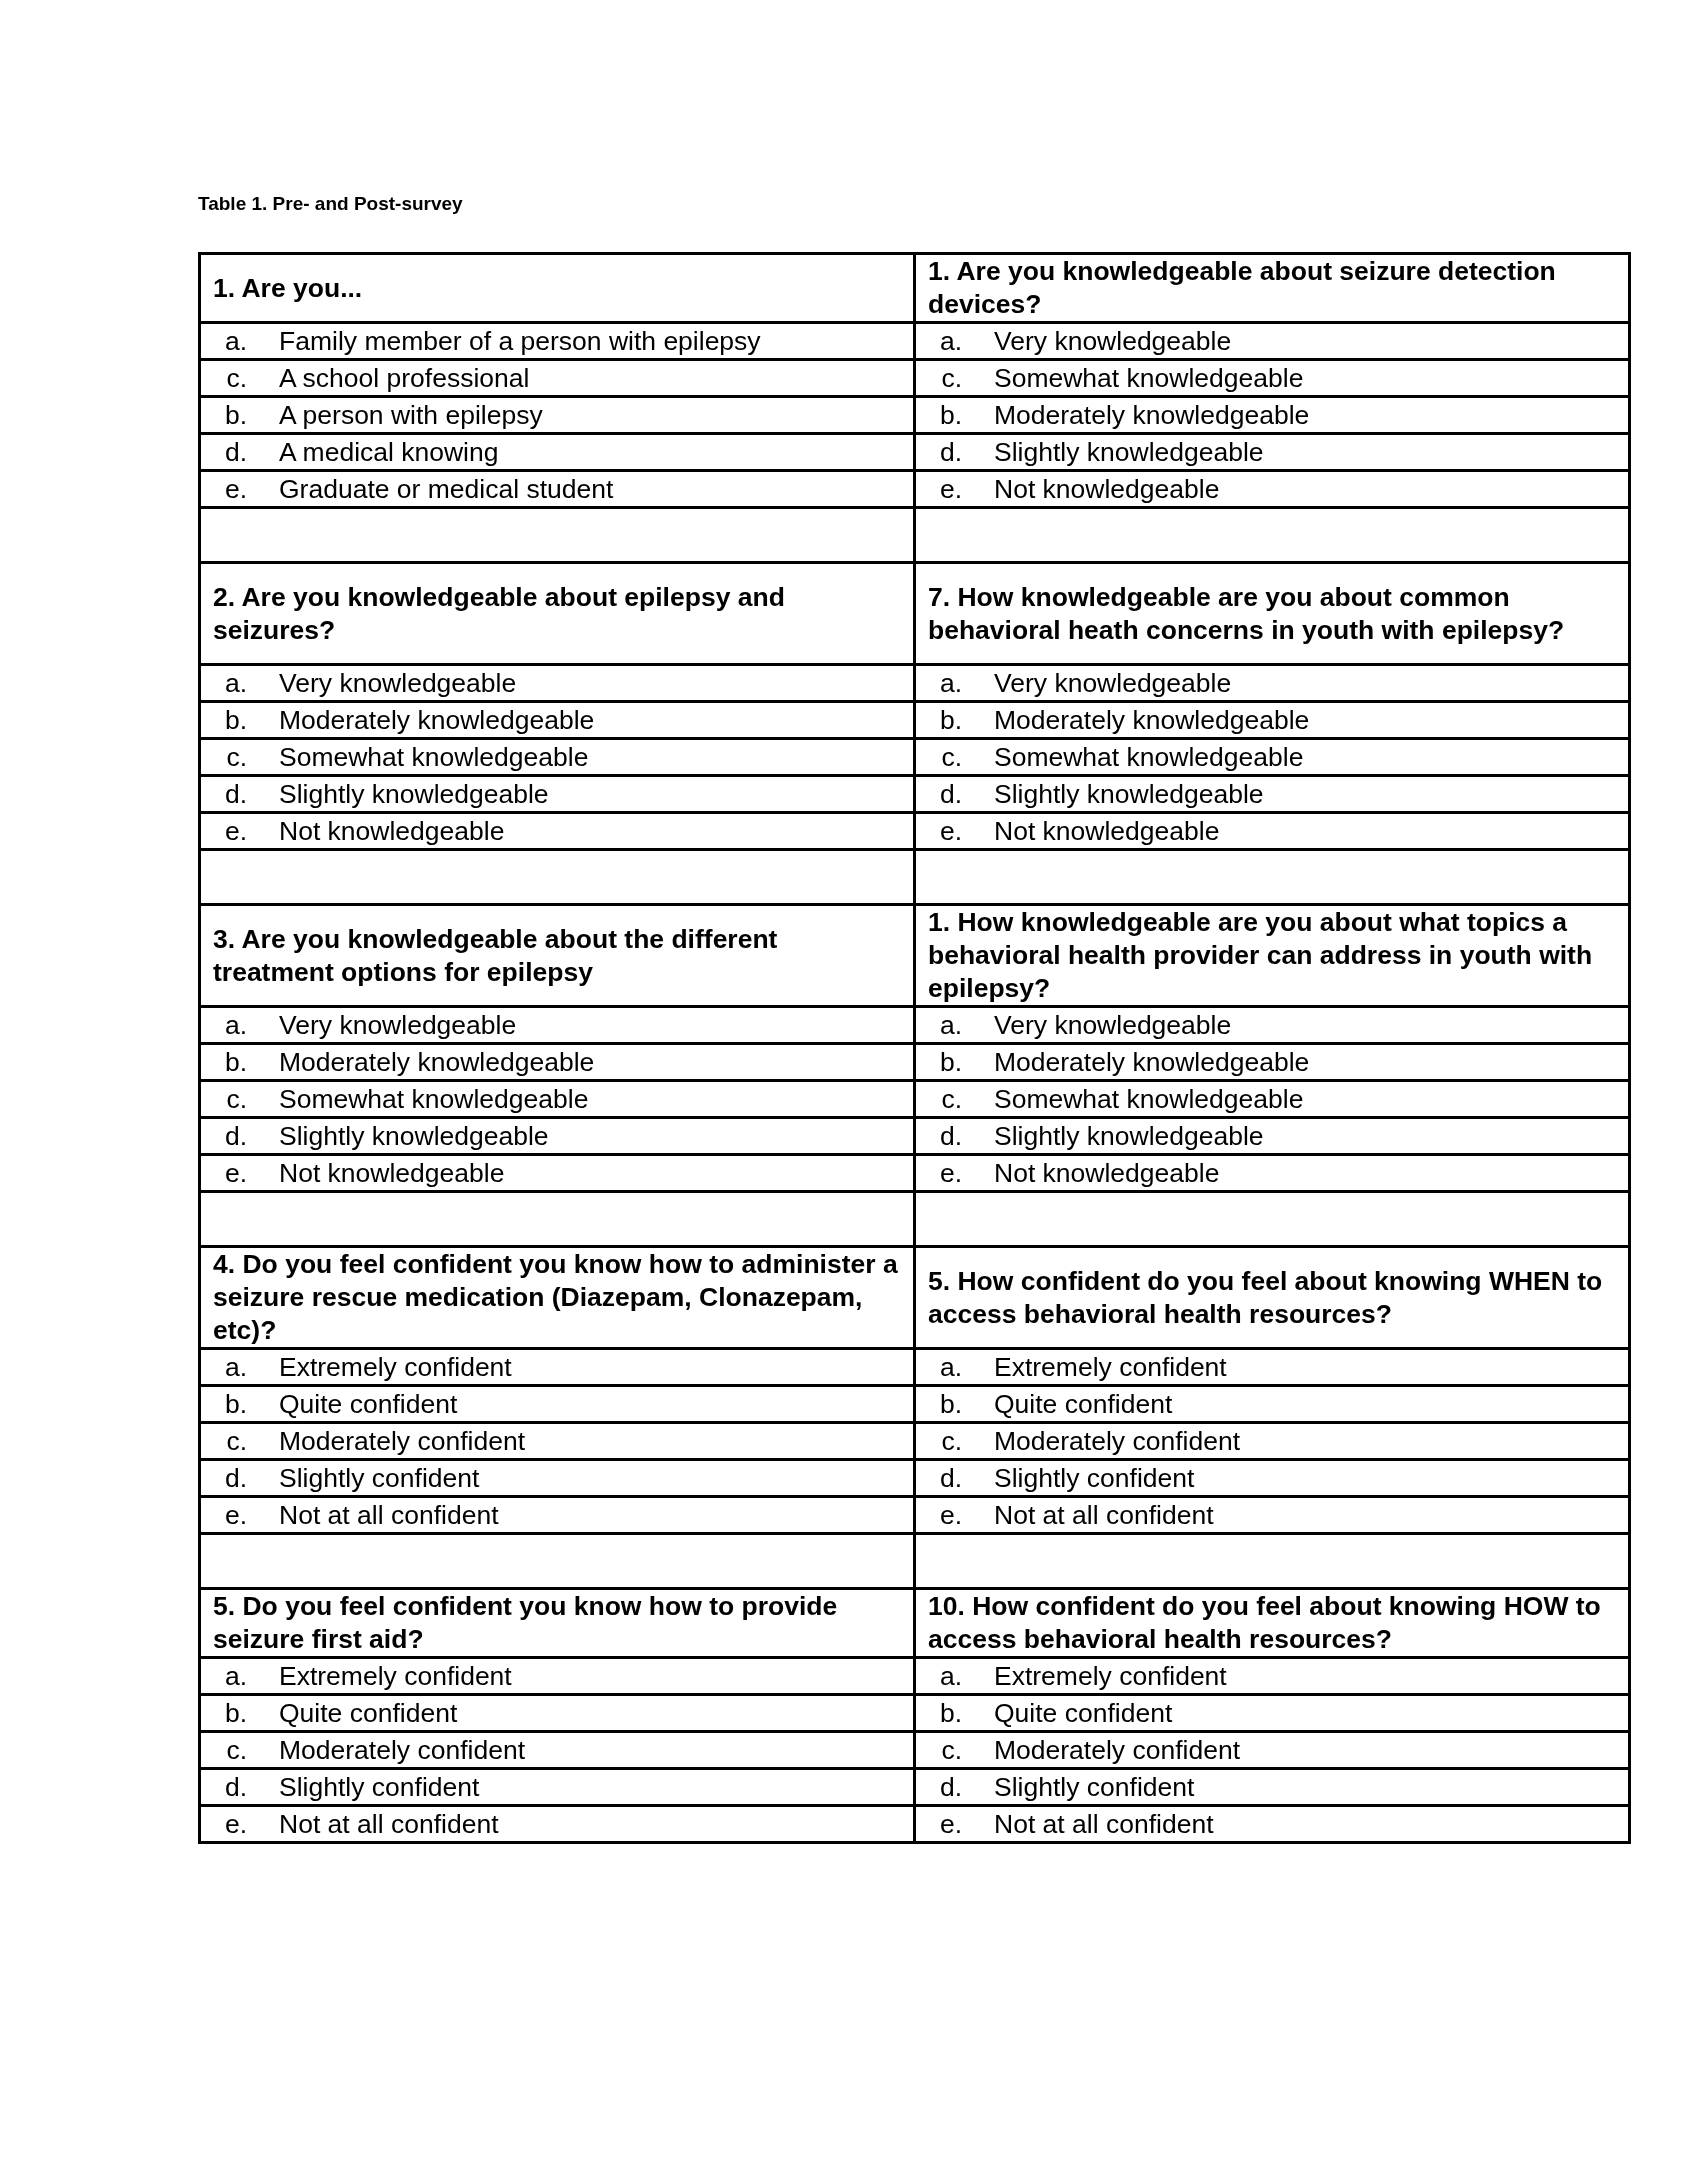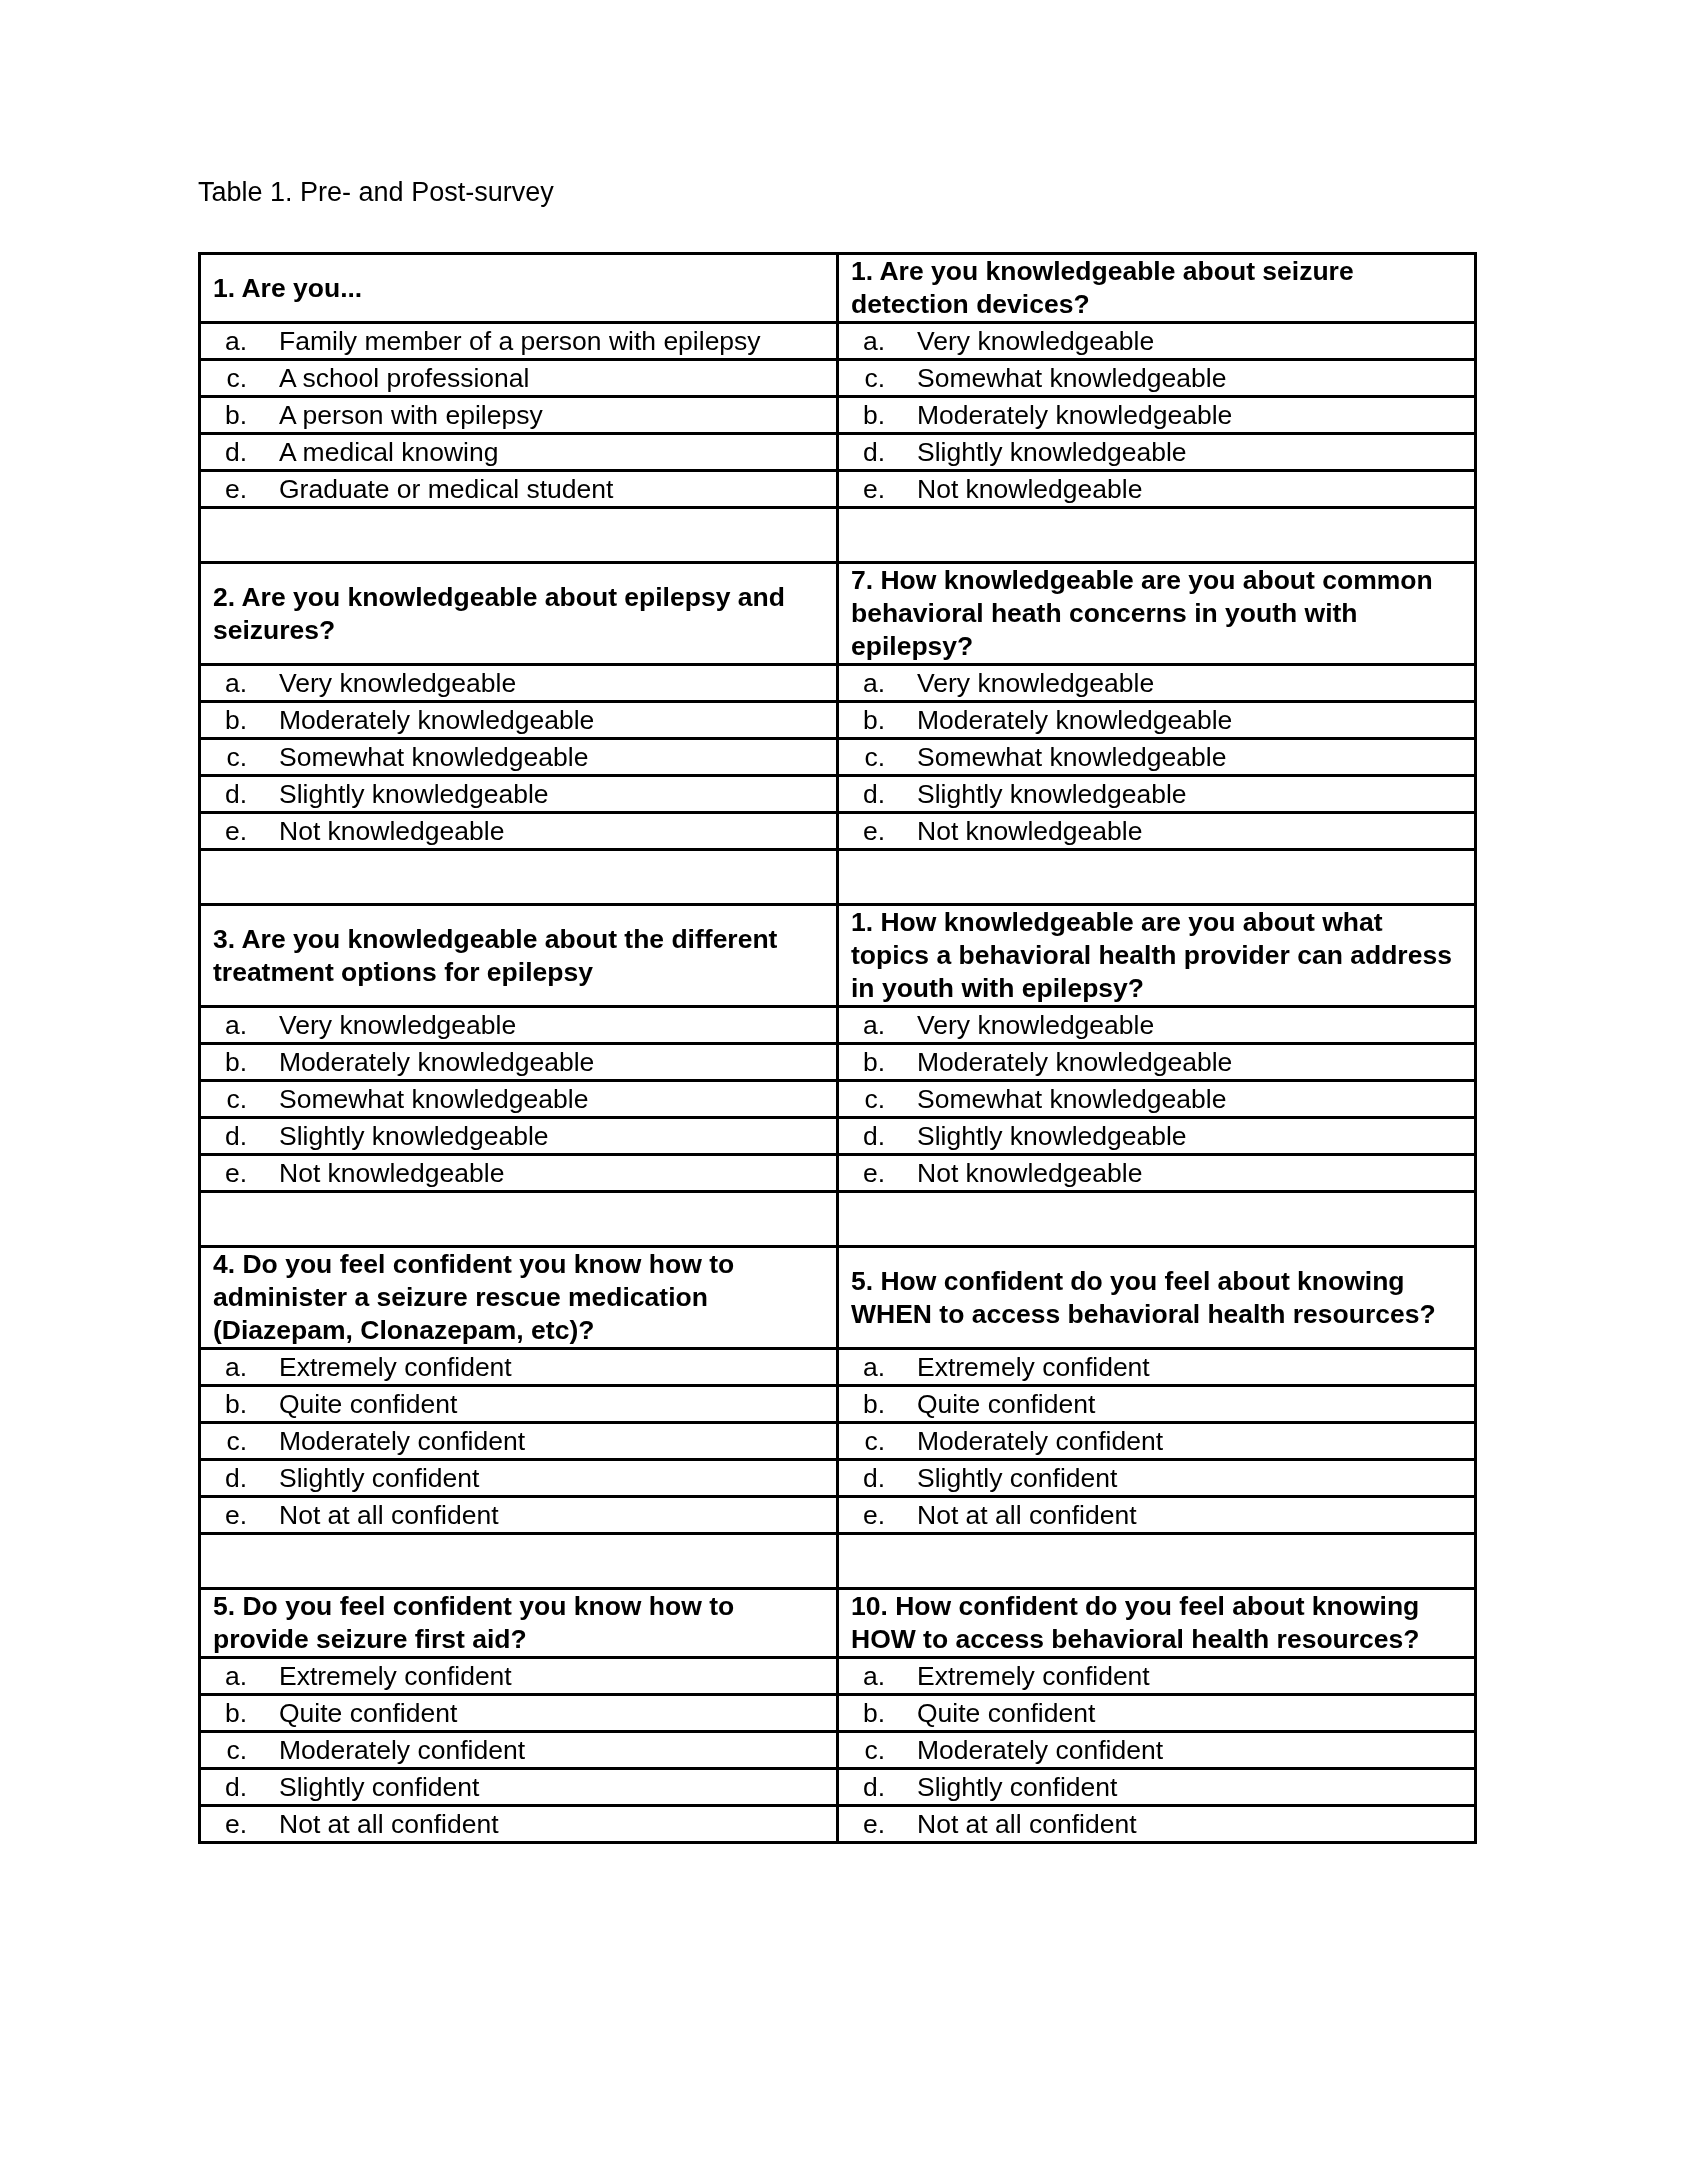--- a/index.html
+++ b/index.html
@@ -1,18 +1,18 @@
 <!DOCTYPE html>
 <html style="font-size:10.6px"><head>
 <meta charset="utf-8">
 <style>
   html, body { margin:0; padding:0; background:#fff; }
   body { width:1687px; height:2183px; position:relative; font-family:"Liberation Sans", sans-serif; color:#000; }
-  .title { position:absolute; left:198px; top:177px; font-size:27px; }
-  table.survey { position:absolute; left:198px; top:252px; width:1279px; border-collapse:collapse; table-layout:fixed; }
+  .title { position:absolute; left:198px; top:193px; font-size:19px;font-weight:bold; }
+  table.survey { position:absolute; left:198px; top:252px; width:1433px; border-collapse:collapse; table-layout:fixed; }
   table.survey td { border:3.3px solid #000; padding:0 12px; vertical-align:middle; font-size:26.5px; line-height:33px; }
   td.q { font-weight:bold; }
   td.opt { height:34px; }
   td.opt .letter { display:inline-block; width:66px; text-align:right; padding-right:32px; box-sizing:border-box; }
   tr.sp td { height:52px; }
   tr.h1 td { height:65px; }
   tr.h2 td { height:99px; }
   tr.h3 td { height:97px; }
   tr.h4 td { height:97px; }
   tr.h5 td { height:64px;margin-top:16px; }

